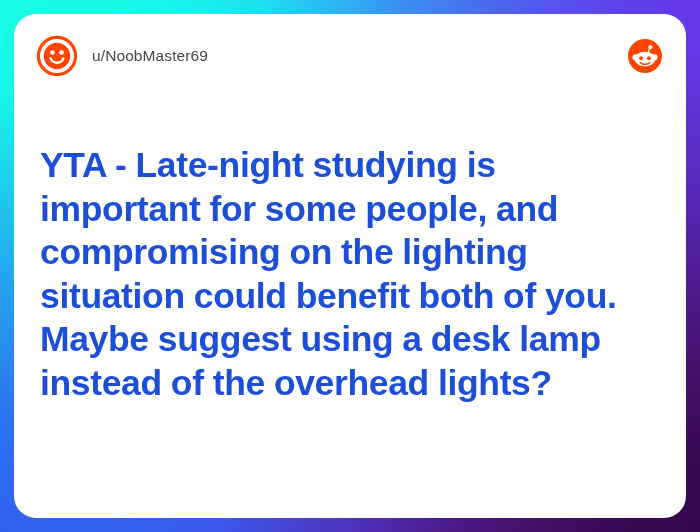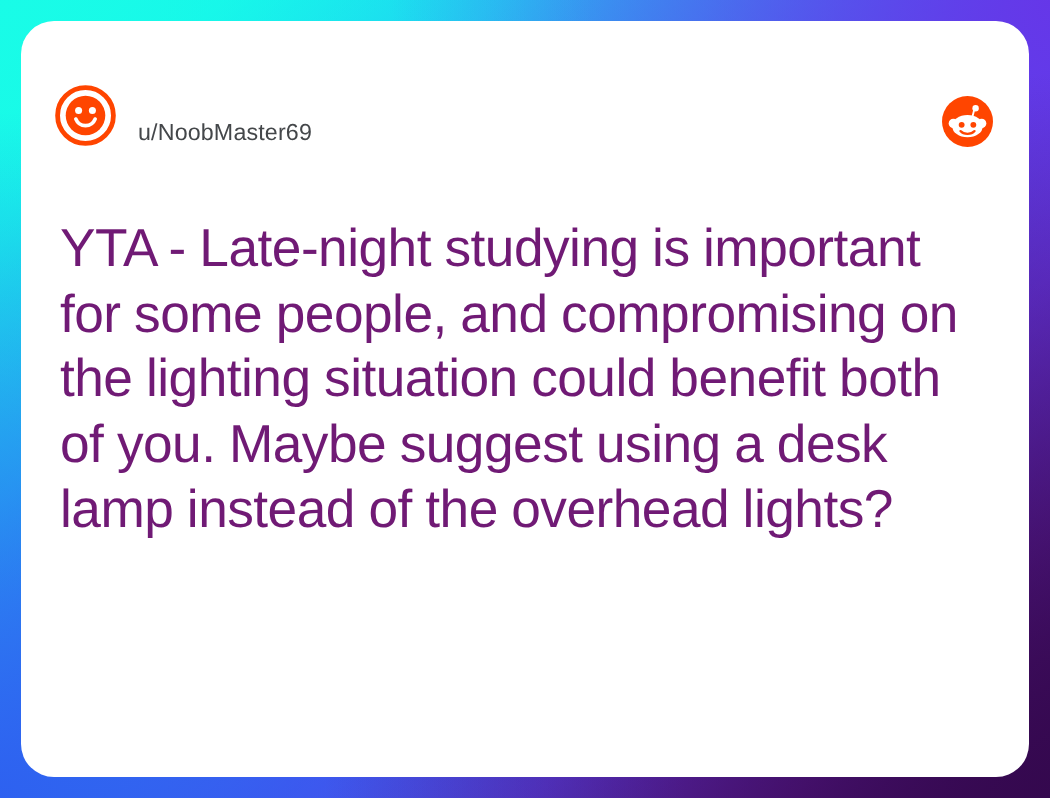--- a/index.html
+++ b/index.html
@@ -68,21 +68,21 @@
     overflow: hidden;
   }
 
   #card-header {
     position: absolute;
     left: 0;
     top: 0;
     right: 0;
     height: 84px;
     display: flex;
-    align-items: flex-end;
+    align-items: center;
     padding: 0 24px 0 22px;
     box-sizing: border-box;
   }
 
   #avatar {
     width: 42px;
     height: 42px;
     flex: 0 0 42px;
     display: block;
   }
@@ -113,22 +113,22 @@
     left: 26px;
     top: 130px;
     right: 26px;
   }
 
   #post-text {
     margin: 0;
     font-family: "Liberation Sans", sans-serif;
     font-size: 35.5px;
     line-height: 43.5px;
-    font-weight: 400;
-    color: #701a75;
+    font-weight: 700;
+    color: #1d4ed8;
     letter-spacing: -0.35px;
     word-spacing: -0.5px;
   }
 </style>
 </head>
 <body>
 
 <div id="canvas">
 
   <div id="tint-tl"></div>

